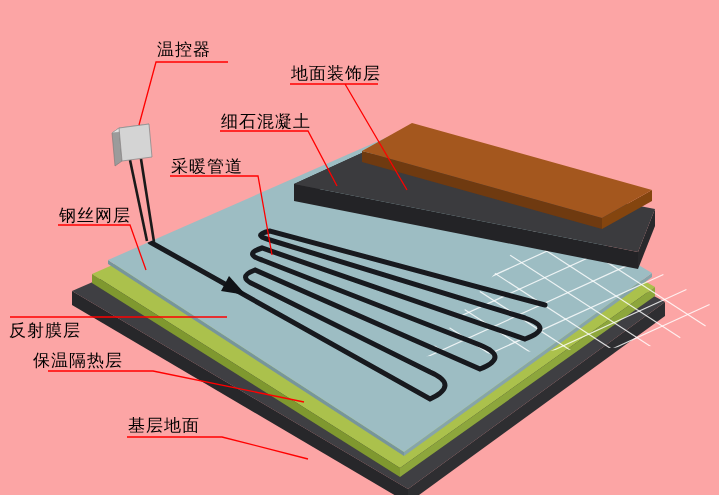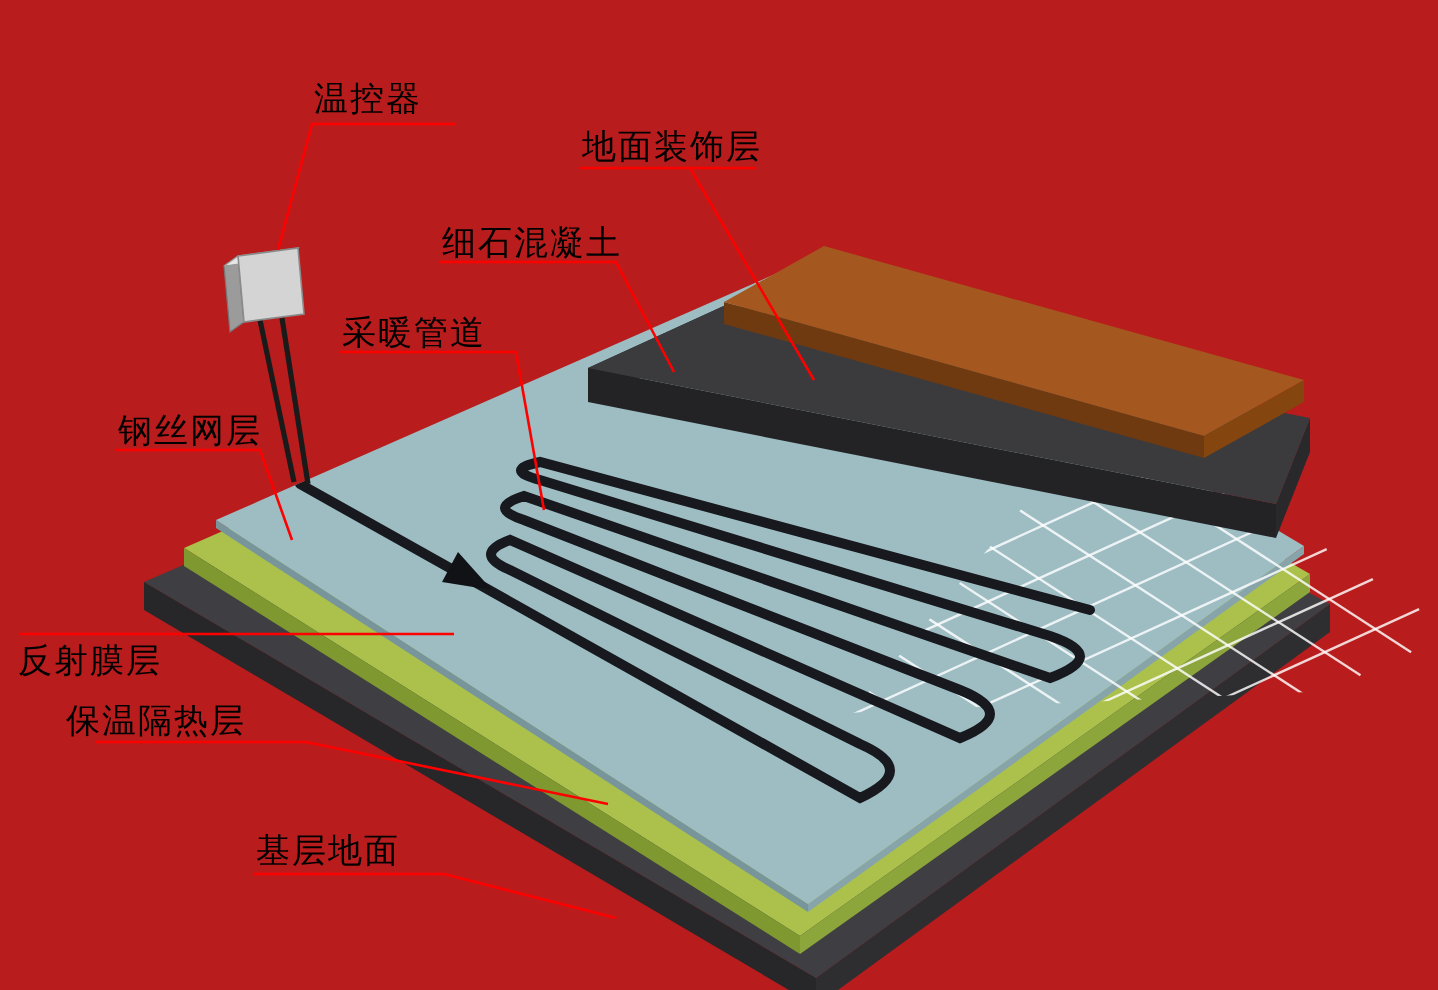--- a/index.html
+++ b/index.html
@@ -1,16 +1,16 @@
 <!DOCTYPE html>
 <html><head>
 <meta charset="utf-8">
 <style>
   html,body{margin:0;padding:0;background:#ffffff;}
-  #stage{position:relative;width:719px;height:495px;background:#b91c1c;overflow:hidden;
+  #stage{position:relative;width:719px;height:495px;background:#fca5a5;overflow:hidden;
          font-family:"DejaVu Sans","Liberation Sans",sans-serif;}
   svg{display:block;}
   text.lbl{font-size:17px;fill:#000000;letter-spacing:1px;}
 </style>
 </head>
 <body>
 
 <div id="stage">
 <svg width="719" height="495" viewBox="0 0 719 495">
   <defs>

